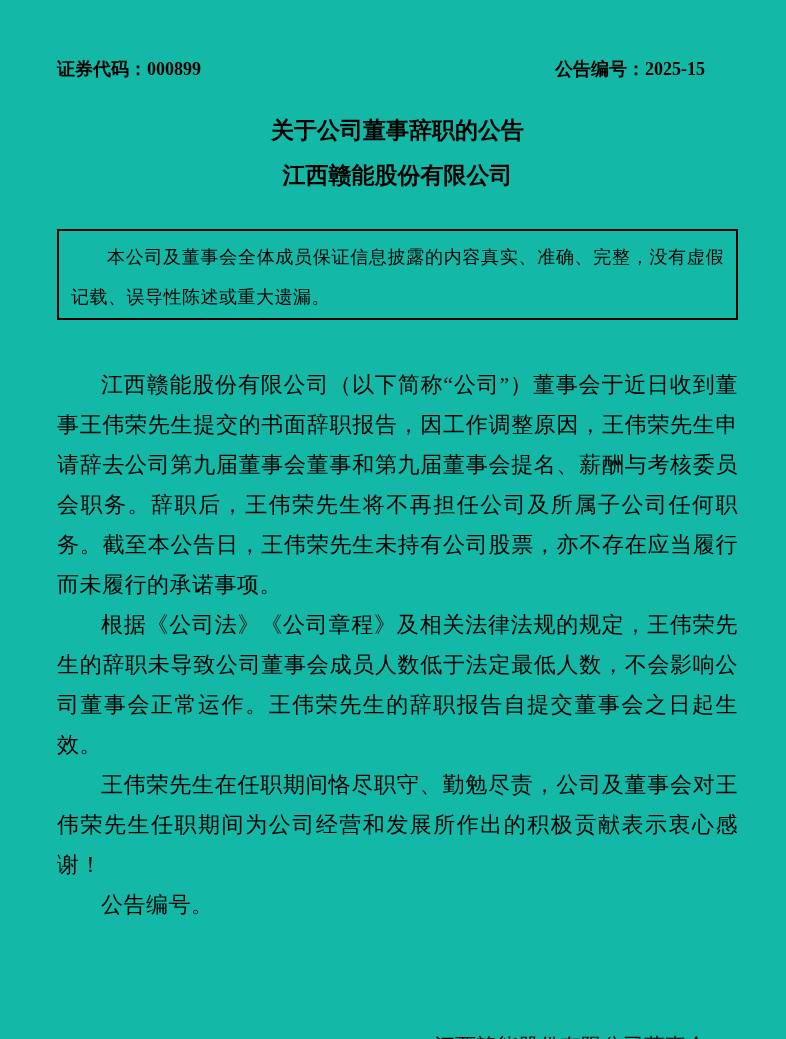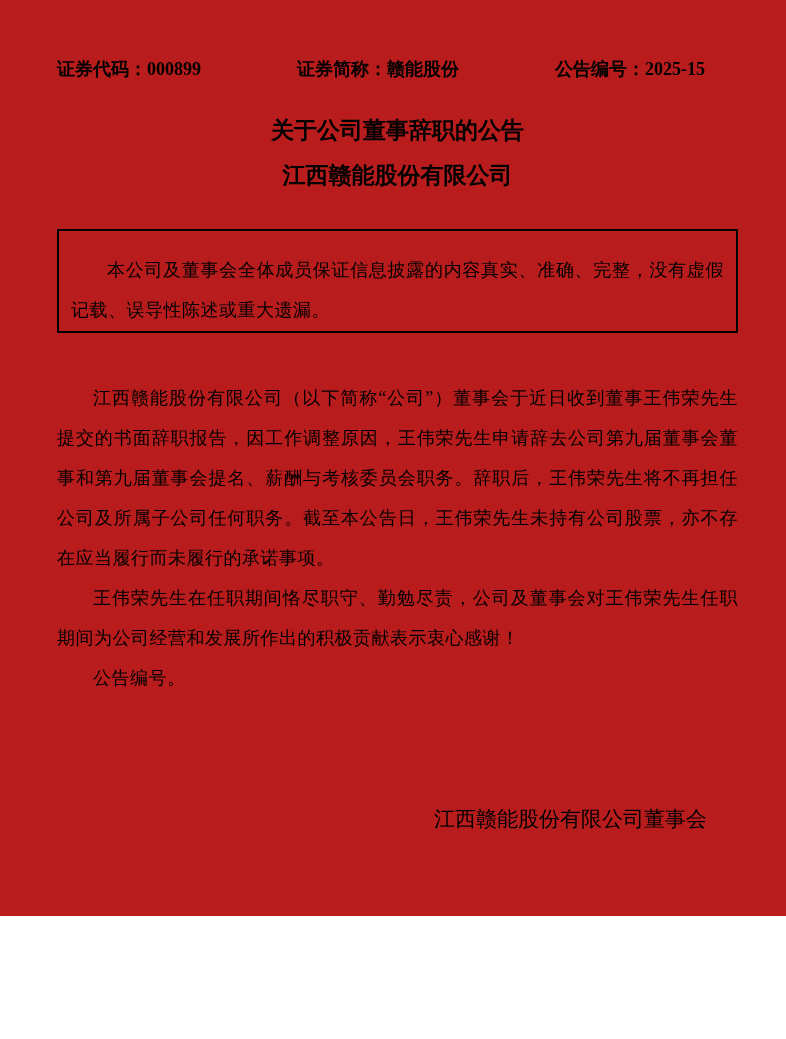--- a/index.html
+++ b/index.html
@@ -10,23 +10,23 @@
   }
   body {
     width: 786px;
     height: 1039px;
     overflow: hidden;
     font-family: "Liberation Serif", "DejaVu Serif", serif;
   }
   .page {
     box-sizing: border-box;
     width: 786px;
-    height: 916px;
+    height: 1039px;
     padding: 57px 48px 0 57px;
-    background: #b91c1c;
+    background: #14b8a6;
   }
   .doc-header {
     display: flex;
     justify-content: space-between;
     box-sizing: border-box;
     padding-right: 33px;
     font-size: 18px;
     font-weight: bold;
     line-height: 24px;
     margin-bottom: 36px;
@@ -37,36 +37,36 @@
     font-weight: bold;
     line-height: 28px;
   }
   .doc-title + .doc-title {
     margin-top: 17px;
   }
   .disclaimer-box {
     box-sizing: border-box;
     margin-top: 39px;
     border: 2px solid #000000;
-    padding: 19px 12px 1px 12px;
+    padding: 6px 12px 1px 12px;
   }
   .disclaimer-box p {
     margin: 0;
     font-size: 18px;
     line-height: 40px;
     text-indent: 2em;
     text-align: justify;
     letter-spacing: 0.5px;
   }
   .doc-body {
     margin-top: 45px;
   }
   .doc-body p {
     margin: 0;
-    font-size: 18px;
+    font-size: 22px;
     line-height: 40px;
     text-indent: 2em;
     text-align: justify;
     letter-spacing: 0.5px;
   }
   .signature-block {
     margin-top: 100px;
     text-align: right;
     font-size: 21px;
     line-height: 42px;
@@ -78,33 +78,33 @@
     padding-right: 75px;
   }
 </style>
 </head>
 <body>
 
 <div class="page">
 
   <div class="doc-header">
     <span>证券代码：000899</span>
-    <span>证券简称：赣能股份</span>
     <span>公告编号：2025-15</span>
   </div>
 
   <div class="doc-title">关于公司董事辞职的公告</div>
   <div class="doc-title">江西赣能股份有限公司</div>
 
   <div class="disclaimer-box">
     <p>本公司及董事会全体成员保证信息披露的内容真实、准确、完整，没有虚假记载、误导性陈述或重大遗漏。</p>
   </div>
 
   <div class="doc-body">
     <p>江西赣能股份有限公司（以下简称“公司”）董事会于近日收到董事王伟荣先生提交的书面辞职报告，因工作调整原因，王伟荣先生申请辞去公司第九届董事会董事和第九届董事会提名、薪酬与考核委员会职务。辞职后，王伟荣先生将不再担任公司及所属子公司任何职务。截至本公告日，王伟荣先生未持有公司股票，亦不存在应当履行而未履行的承诺事项。</p>
+    <p>根据《公司法》《公司章程》及相关法律法规的规定，王伟荣先生的辞职未导致公司董事会成员人数低于法定最低人数，不会影响公司董事会正常运作。王伟荣先生的辞职报告自提交董事会之日起生效。</p>
     <p>王伟荣先生在任职期间恪尽职守、勤勉尽责，公司及董事会对王伟荣先生任职期间为公司经营和发展所作出的积极贡献表示衷心感谢！</p>
     <p>公告编号。</p>
   </div>
 
   <div class="signature-block">
     <div class="signature-company">江西赣能股份有限公司董事会</div>
   </div>
 
 </div>
 

